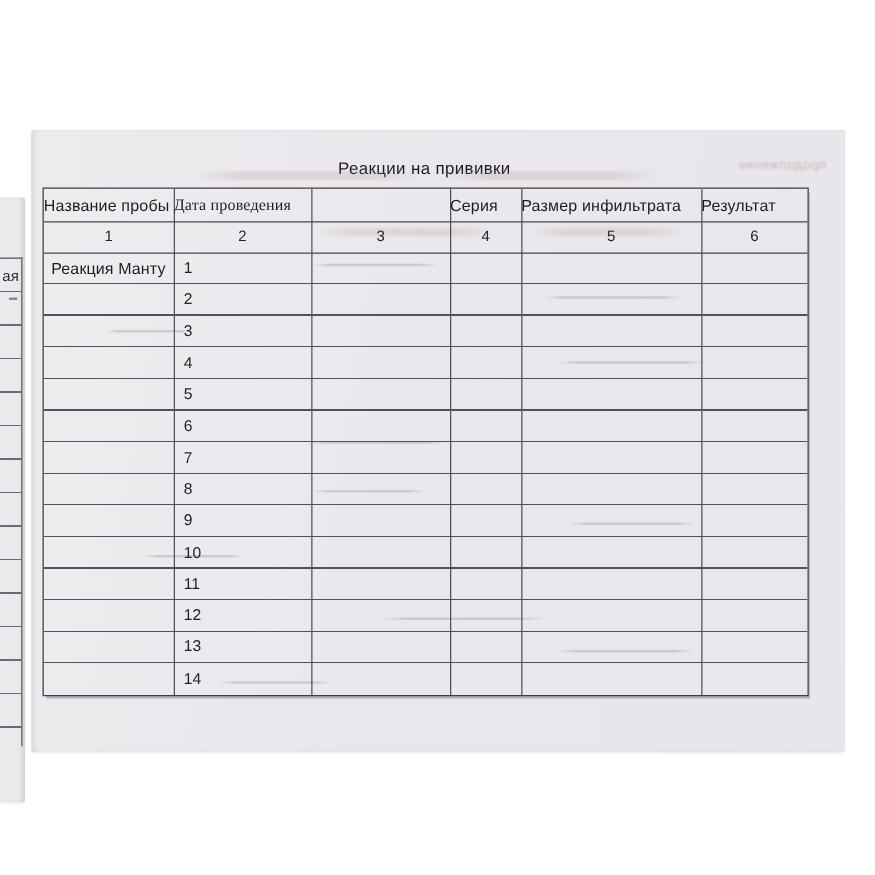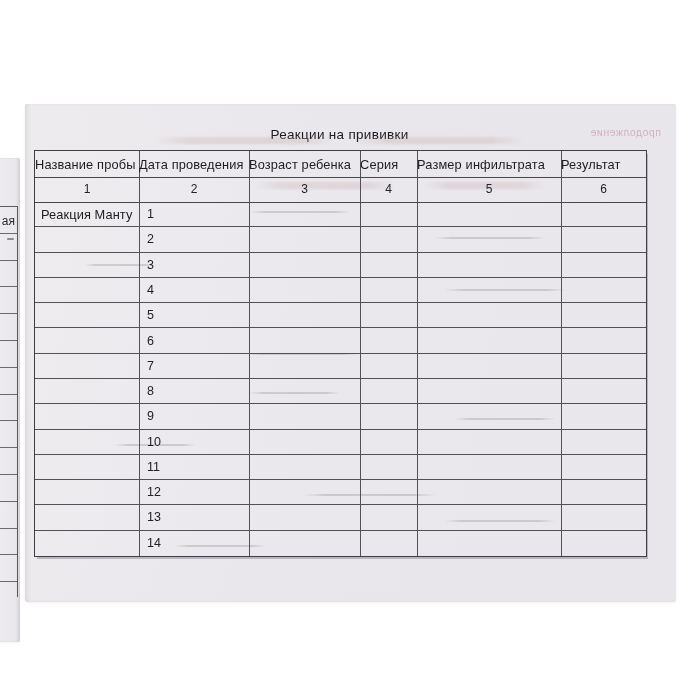--- a/index.html
+++ b/index.html
@@ -140,22 +140,21 @@
       <div class="vline" style="left:104px;"></div>
       <div class="vline" style="left:214px;"></div>
       <div class="vline" style="left:325px;"></div>
       <div class="vline" style="left:382px;"></div>
       <div class="vline" style="left:526px;"></div>
       <div class="hline" style="top:26px;"></div>
       <div class="hline" style="top:51px;"></div>
       <div class="rowlines"></div>
 
       <div class="th" style="left:0;width:104px;">Название пробы</div>
-      <div class="th" style="left:104px;width:110px;">Дата проведения</div>
-      <div class="th" style="left:214px;width:111px;">Возраст ребенка</div>
+      <div class="th" style="left:104px;width:110px;font-family:Liberation Serif, serif;">Дата проведения</div>
       <div class="th" style="left:325px;width:57px;">Серия</div>
       <div class="th" style="left:382px;width:144px;">Размер инфильтрата</div>
       <div class="th" style="left:526px;width:85px;">Результат</div>
 
       <div class="cnum" style="left:0;width:104px;">1</div>
       <div class="cnum" style="left:104px;width:110px;">2</div>
       <div class="cnum" style="left:214px;width:111px;">3</div>
       <div class="cnum" style="left:325px;width:57px;">4</div>
       <div class="cnum" style="left:382px;width:144px;">5</div>
       <div class="cnum" style="left:526px;width:85px;">6</div>

